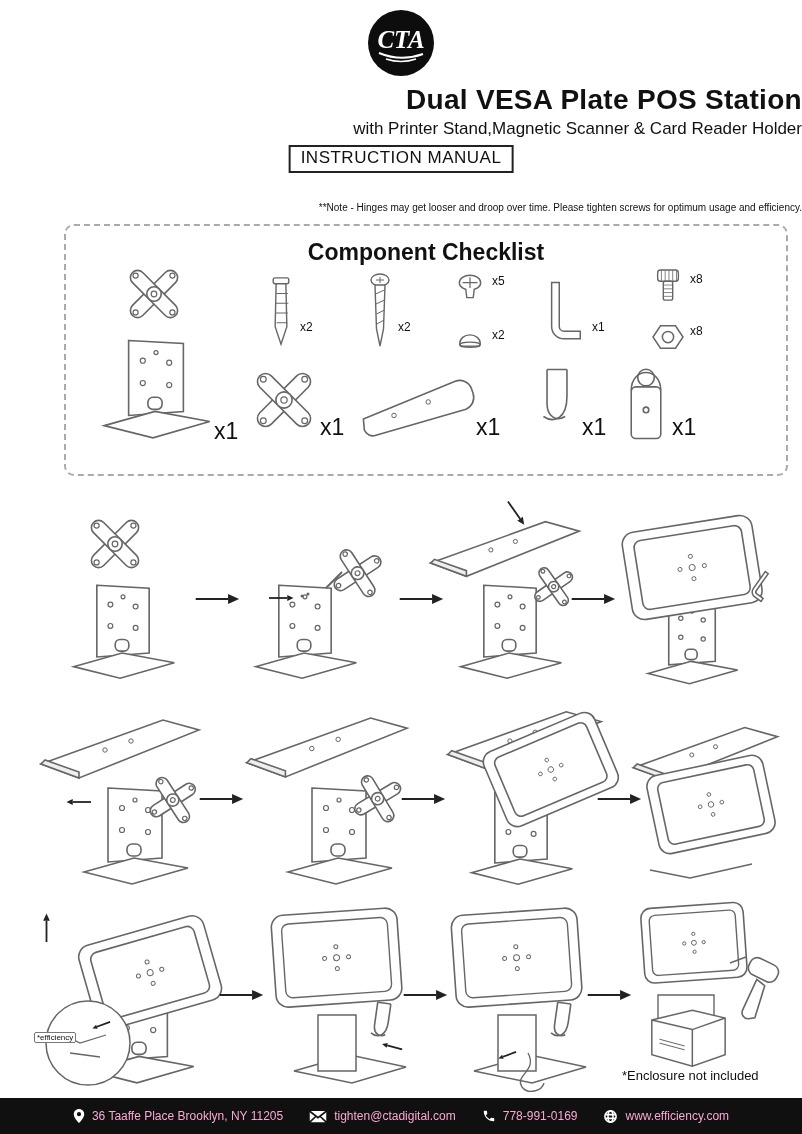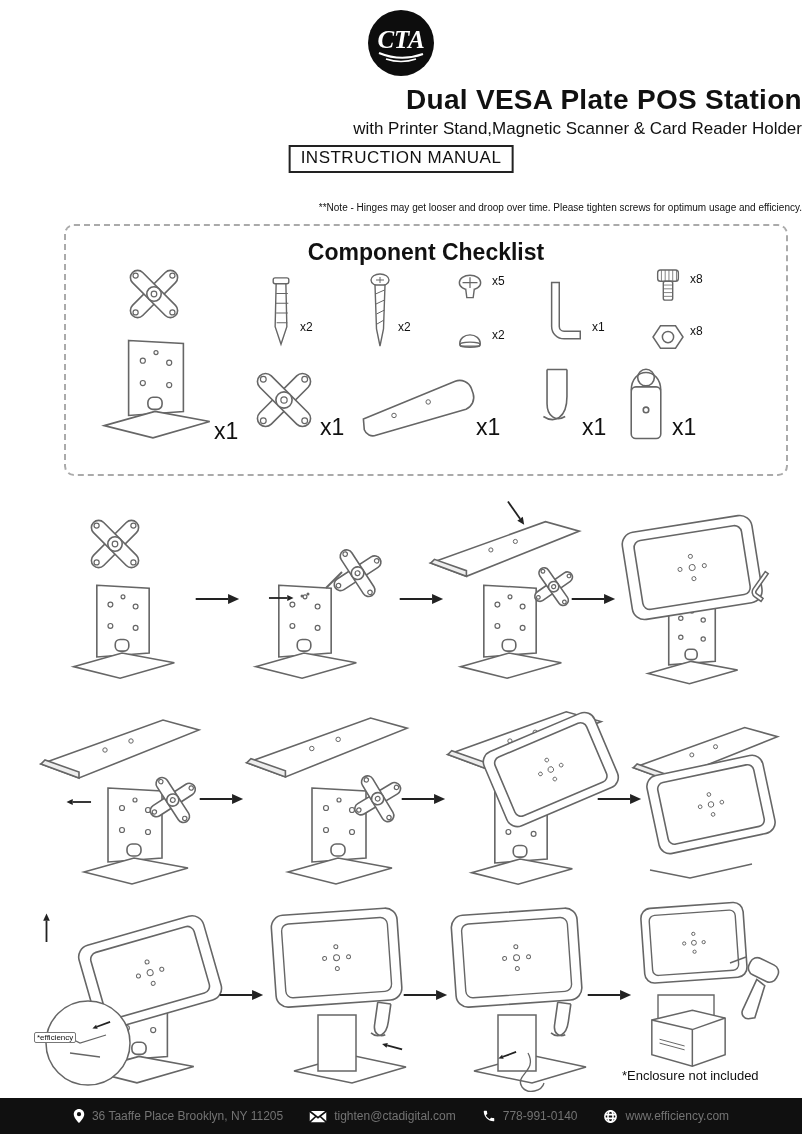--- a/index.html
+++ b/index.html
@@ -21,21 +21,21 @@
   .qty-sm { font-size: 12px; }
   .qty-lg { font-size: 23px; }
 
   .step { position: absolute; overflow: visible; }
   .flow-arrow { position: absolute; }
 
   .callout-label { position: absolute; font-size: 8px; border: 1px solid #777; background: #fff; padding: 0 2px; border-radius: 2px; }
   .encl-note { position: absolute; font-size: 13px; }
 
   .footer { position: absolute; left: 0; top: 1098px; width: 802px; height: 36px; background: #101010; display: flex; align-items: center; justify-content: center; gap: 26px; }
-  .f-item { display: flex; align-items: center; gap: 7px; color: #737373; font-size: 12px; white-space: nowrap; }
+  .f-item { display: flex; align-items: center; gap: 7px; color: #f9a8d4; font-size: 12px; white-space: nowrap; }
 
   svg { display: block; }
   line, path, rect, circle, ellipse { vector-effect: non-scaling-stroke; }
 </style>
 </head>
 <body>
 
 <svg width="0" height="0" style="position:absolute" aria-hidden="true">
   <defs>
     <symbol id="sym-stand" viewBox="0 0 130 140">
@@ -438,21 +438,21 @@
       <svg width="18" height="13" viewBox="0 0 24 17">
         <rect x="1" y="1" width="22" height="15" rx="2" fill="#fff"></rect>
         <path d="M1 1.5 L12 10 L23 1.5 M1 16 L9 8.5 M23 16 L15 8.5" stroke="#101010" stroke-width="1.6" fill="none"></path>
       </svg>
       <span>tighten@ctadigital.com</span>
     </div>
     <div class="f-item">
       <svg width="14" height="14" viewBox="0 0 24 24">
         <path d="M6.6 10.8c1.4 2.8 3.8 5.1 6.6 6.6l2.2-2.2c.3-.3.7-.4 1-.2 1.1.4 2.3.6 3.6.6.6 0 1 .4 1 1V20c0 .6-.4 1-1 1C10.6 21 3 13.4 3 4c0-.6.4-1 1-1h3.5c.6 0 1 .4 1 1 0 1.2.2 2.4.6 3.6.1.3 0 .7-.2 1l-2.3 2.2z" fill="#fff"></path>
       </svg>
-      <span>778-991-0140</span>
+      <span>778-991-0169</span>
     </div>
     <div class="f-item">
       <svg width="15" height="15" viewBox="0 0 24 24">
         <g stroke="#fff" stroke-width="1.6" fill="none">
           <circle cx="12" cy="12" r="9"></circle>
           <ellipse cx="12" cy="12" rx="4" ry="9"></ellipse>
           <path d="M3.5 9 h17 M3.5 15 h17"></path>
         </g>
       </svg>
       <span>www.efficiency.com</span>

